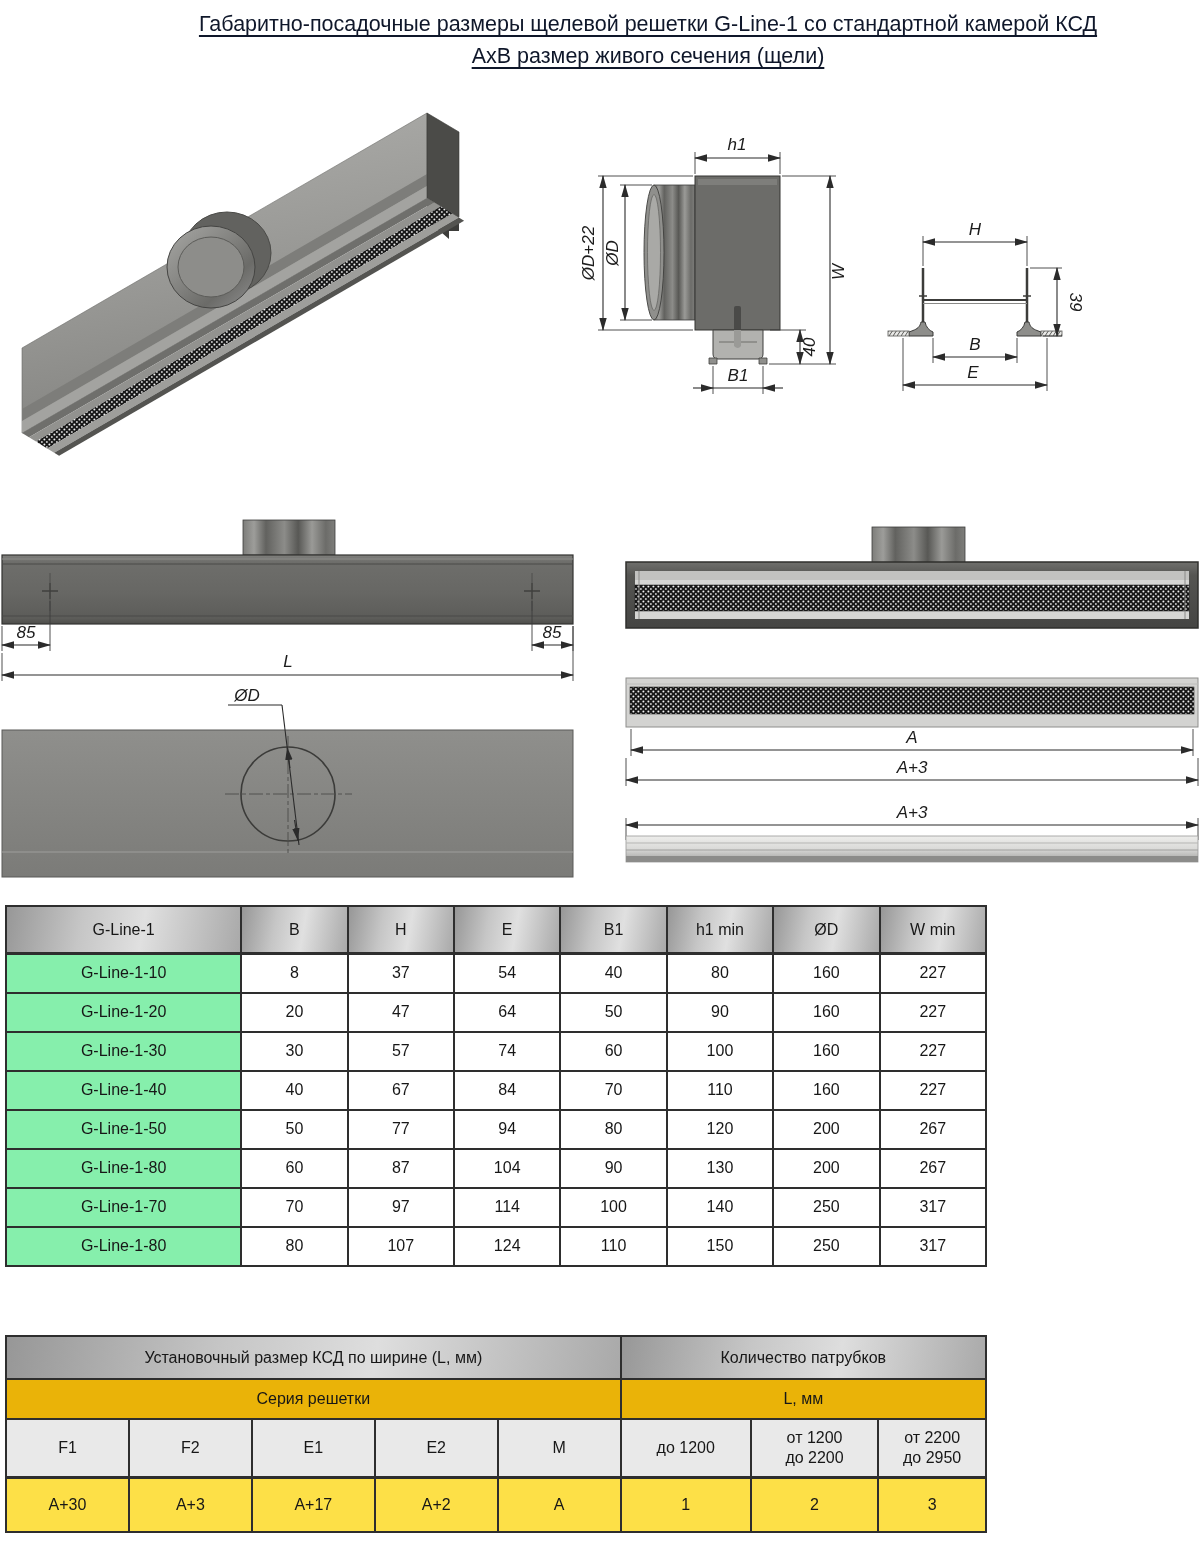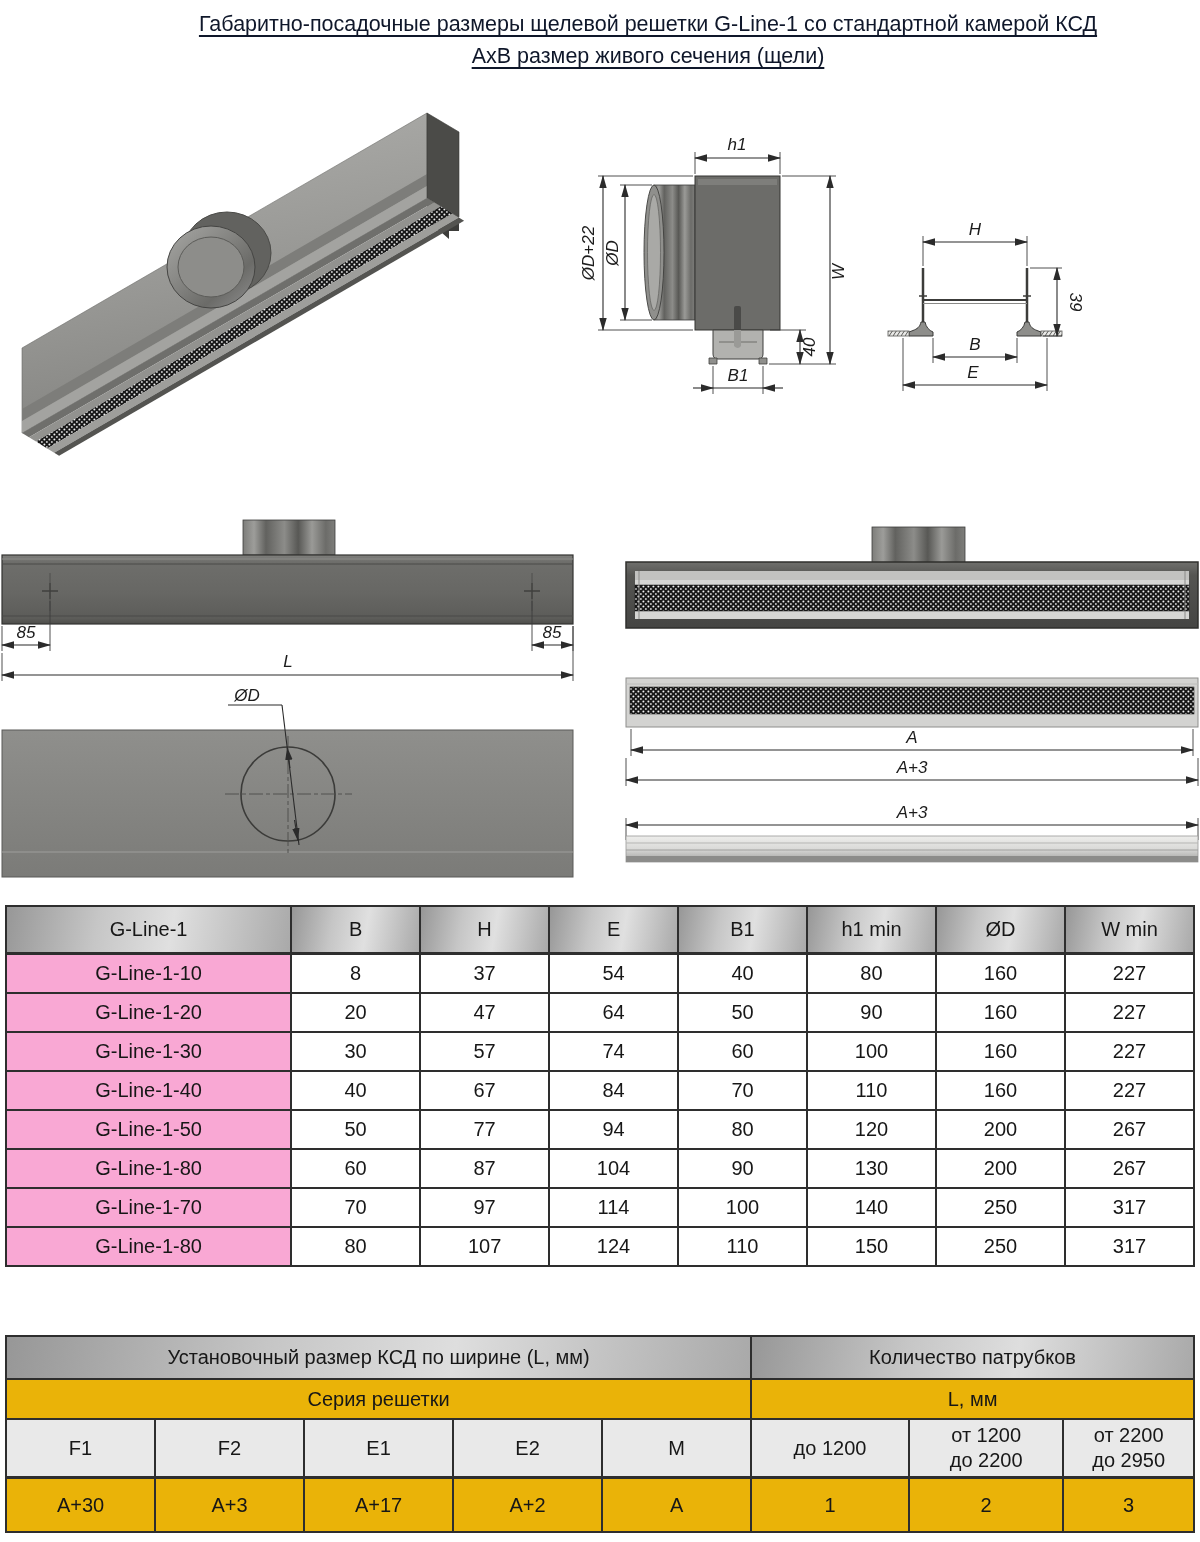--- a/index.html
+++ b/index.html
@@ -7,42 +7,42 @@
     width:1200px;height:1542px;position:relative;overflow:hidden;
     font-family:"Liberation Sans",sans-serif;color:#1d1d1d;
   }
   .title-block{position:absolute;top:8px;left:0;width:1200px;text-align:center;
     font-size:21.5px;font-weight:500;line-height:1.5;color:#0f172a;padding-left:48px;}
   .title-block .tline{text-decoration:underline;text-underline-offset:4px;}
 
   .drawing{position:absolute;}
 
   
-  table{border-collapse:collapse;table-layout:fixed;position:absolute;left:5px;width:1190px;
-    font-size:20px;color:#171717;}
+  table{border-collapse:collapse;table-layout:fixed;position:absolute;left:5px;width:982px;
+    font-size:16px;color:#171717;}
   td,th{border:2px solid #2e2e2e;text-align:center;vertical-align:middle;padding:0;font-weight:normal;}
   #main-table{top:905px;}
   #main-table thead th{
     height:45px;
     background:linear-gradient(100deg,#979797 0%,#c6c6c6 32%,#e0e0e0 58%,#a9a9a9 100%);
     border-bottom:3px solid #2e2e2e;
   }
   #main-table tbody tr{height:39px;}
-  #main-table td.rowlabel{background:#f9a8d4;}
+  #main-table td.rowlabel{background:#86efac;}
   #main-table td{background:#ffffff;}
 
   #bottom-table{top:1335px;padding-left:36px;}
   #bottom-table .grouphead th{
     height:41px;
     background:linear-gradient(100deg,#979797 0%,#c6c6c6 35%,#dedede 60%,#a9a9a9 100%);
   }
   #bottom-table .subhead td{height:38px;background:#eab308;}
   #bottom-table .colhead td{height:56px;background:#e9e9e9;white-space:pre-line;line-height:1.25;
     border-bottom:3px solid #2e2e2e;}
-  #bottom-table .valrow td{height:52px;background:#eab308;margin-left:40px;}
+  #bottom-table .valrow td{height:52px;background:#fde047;margin-left:40px;}
 
   
   .dim{stroke:#2b2b2b;stroke-width:1.1;fill:none;}
   .ext{stroke:#3c3c3c;stroke-width:0.9;fill:none;}
   .cl{stroke:#4c4c4a;stroke-width:0.9;fill:none;stroke-dasharray:14 3 4 3;}
   .dimtxt{font-family:"Liberation Sans",sans-serif;font-style:italic;font-size:17px;fill:#1c1c1c;text-anchor:middle;}
   .hidden-defs{position:absolute;width:0;height:0;overflow:hidden;}
 </style>
 </head>
 <body>

